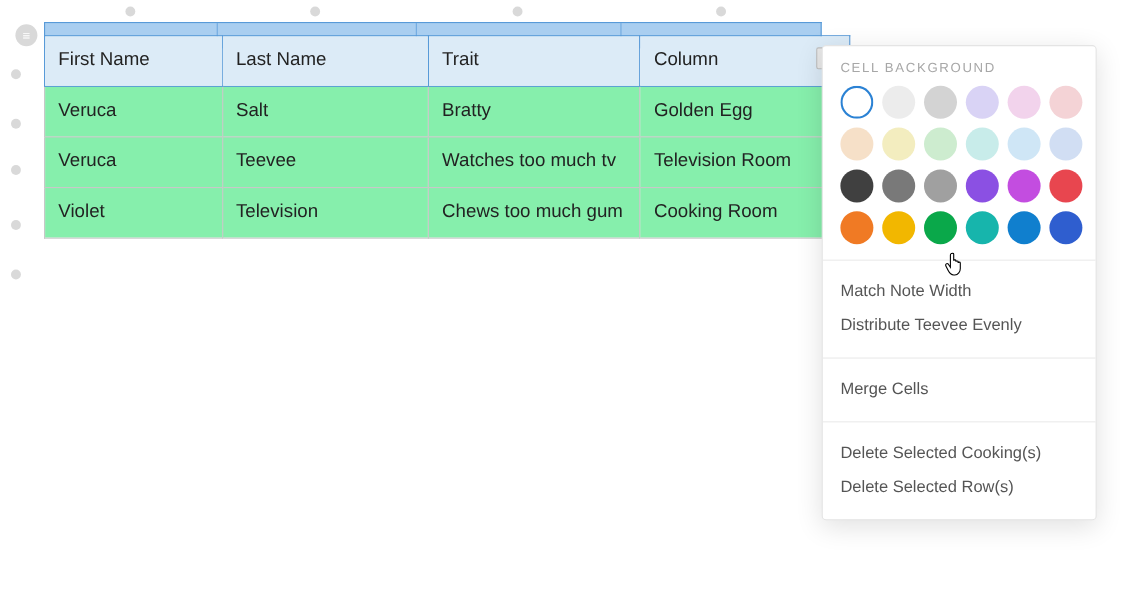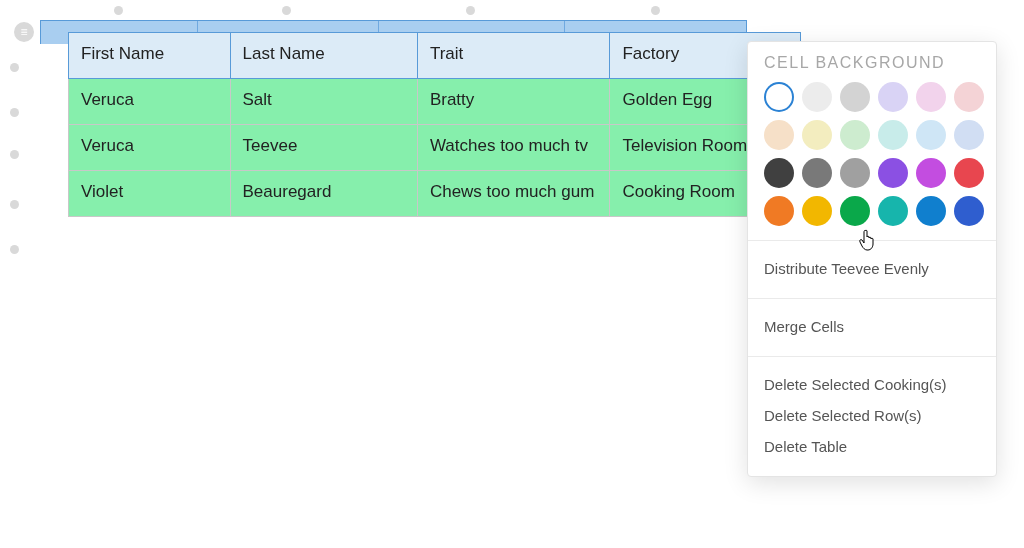--- a/index.html
+++ b/index.html
@@ -20,21 +20,20 @@
       height: 100%;
       padding: 4px 0 0 0;
     }
 
     
     .table-wrap {
       position: absolute;
       left: 40px;
       top: 32px;
       width: 733px;
-      margin-left: 28px;
     }
 
     
     .select-bar {
       position: absolute;
       left: 40px;
       top: 20px;
       width: 707px;
       height: 24px;
       background: #a9cef0;
@@ -129,21 +128,21 @@
       border-radius: 4px;
       box-shadow: 0 6px 24px rgba(0,0,0,0.12);
       font-size: 15px;
       color: #555;
     }
     .menu .section {
       padding: 12px 16px 14px 16px;
     }
     .menu .section + .section { border-top: 1px solid #eaeaea; }
     .menu .heading {
-      font-size: 16px;
+      font-size: 12px;
       letter-spacing: 1.5px;
       color: #a7a7a7;
       margin-bottom: 10px;
     }
     .swatches {
       display: grid;
       grid-template-columns: repeat(6, 30px);
       grid-auto-rows: 30px;
       gap: 8px;
     }
@@ -213,21 +212,21 @@
         <col style="width:181px">
         <col style="width:186px">
         <col style="width:184px">
       </colgroup>
       <thead>
         <tr>
           <th><span>First Name</span></th>
           <th><span>Last Name</span></th>
           <th><span>Trait</span></th>
           <th>
-            <span>Factory</span>
+            <span>Column</span>
             <span class="col-menu">
                 <span></span>
               </span>
           </th>
         </tr>
       </thead>
       <tbody>
         <tr>
           <td><span>Veruca</span></td>
           <td><span>Salt</span></td>
@@ -235,21 +234,21 @@
           <td><span>Golden Egg</span></td>
         </tr>
         <tr>
           <td><span>Veruca</span></td>
           <td><span>Teevee</span></td>
           <td><span>Watches too much tv</span></td>
           <td><span>Television Room</span></td>
         </tr>
         <tr>
           <td><span>Violet</span></td>
-          <td><span>Beauregard</span></td>
+          <td><span>Television</span></td>
           <td><span>Chews too much gum</span></td>
           <td><span>Cooking Room</span></td>
         </tr>
       </tbody>
     </table>
   </div>
 
   <div class="menu">
     <div class="section">
       <div class="heading">CELL BACKGROUND</div>
@@ -275,37 +274,37 @@
           <div class="swatch" style="background: rgb(240, 122, 36);"></div>
           <div class="swatch" style="background: rgb(242, 183, 0);"></div>
           <div class="swatch" style="background: rgb(10, 168, 74);"></div>
           <div class="swatch" style="background: rgb(23, 181, 172);"></div>
           <div class="swatch" style="background: rgb(16, 127, 206);"></div>
           <div class="swatch" style="background: rgb(47, 94, 207);"></div>
         </div>
     </div>
     <div class="section">
       <div class="item">
+          <span>Match Note Width</span>
+        </div>
+      <div class="item">
           <span>Distribute Teevee Evenly</span>
         </div>
     </div>
     <div class="section">
       <div class="item">
           <span>Merge Cells</span>
         </div>
     </div>
     <div class="section">
       <div class="item">
           <span>Delete Selected Cooking(s)</span>
         </div>
       <div class="item">
           <span>Delete Selected Row(s)</span>
-        </div>
-      <div class="item">
-          <span>Delete Table</span>
         </div>
     </div>
   </div>
 
   <svg class="cursor" viewBox="0 0 20 22">
     <path d="M6 2 C6 1 8 1 8 2 L8 8 C8 7 10 7 10 8 L10 9 C10 8 12 8 12 9 L12 10 C12 9 14 9 14 10 L14 15 C14 18 12 21 9 21 L8 21 C6 21 4 19 3 17 L1 13 C0 11 2 10 3 11 L5 14 L5 3 C5 2 6 1 6 2 Z" fill="#ffffff" stroke="#000000" stroke-width="1"></path>
   </svg>
 
 </div>
 

